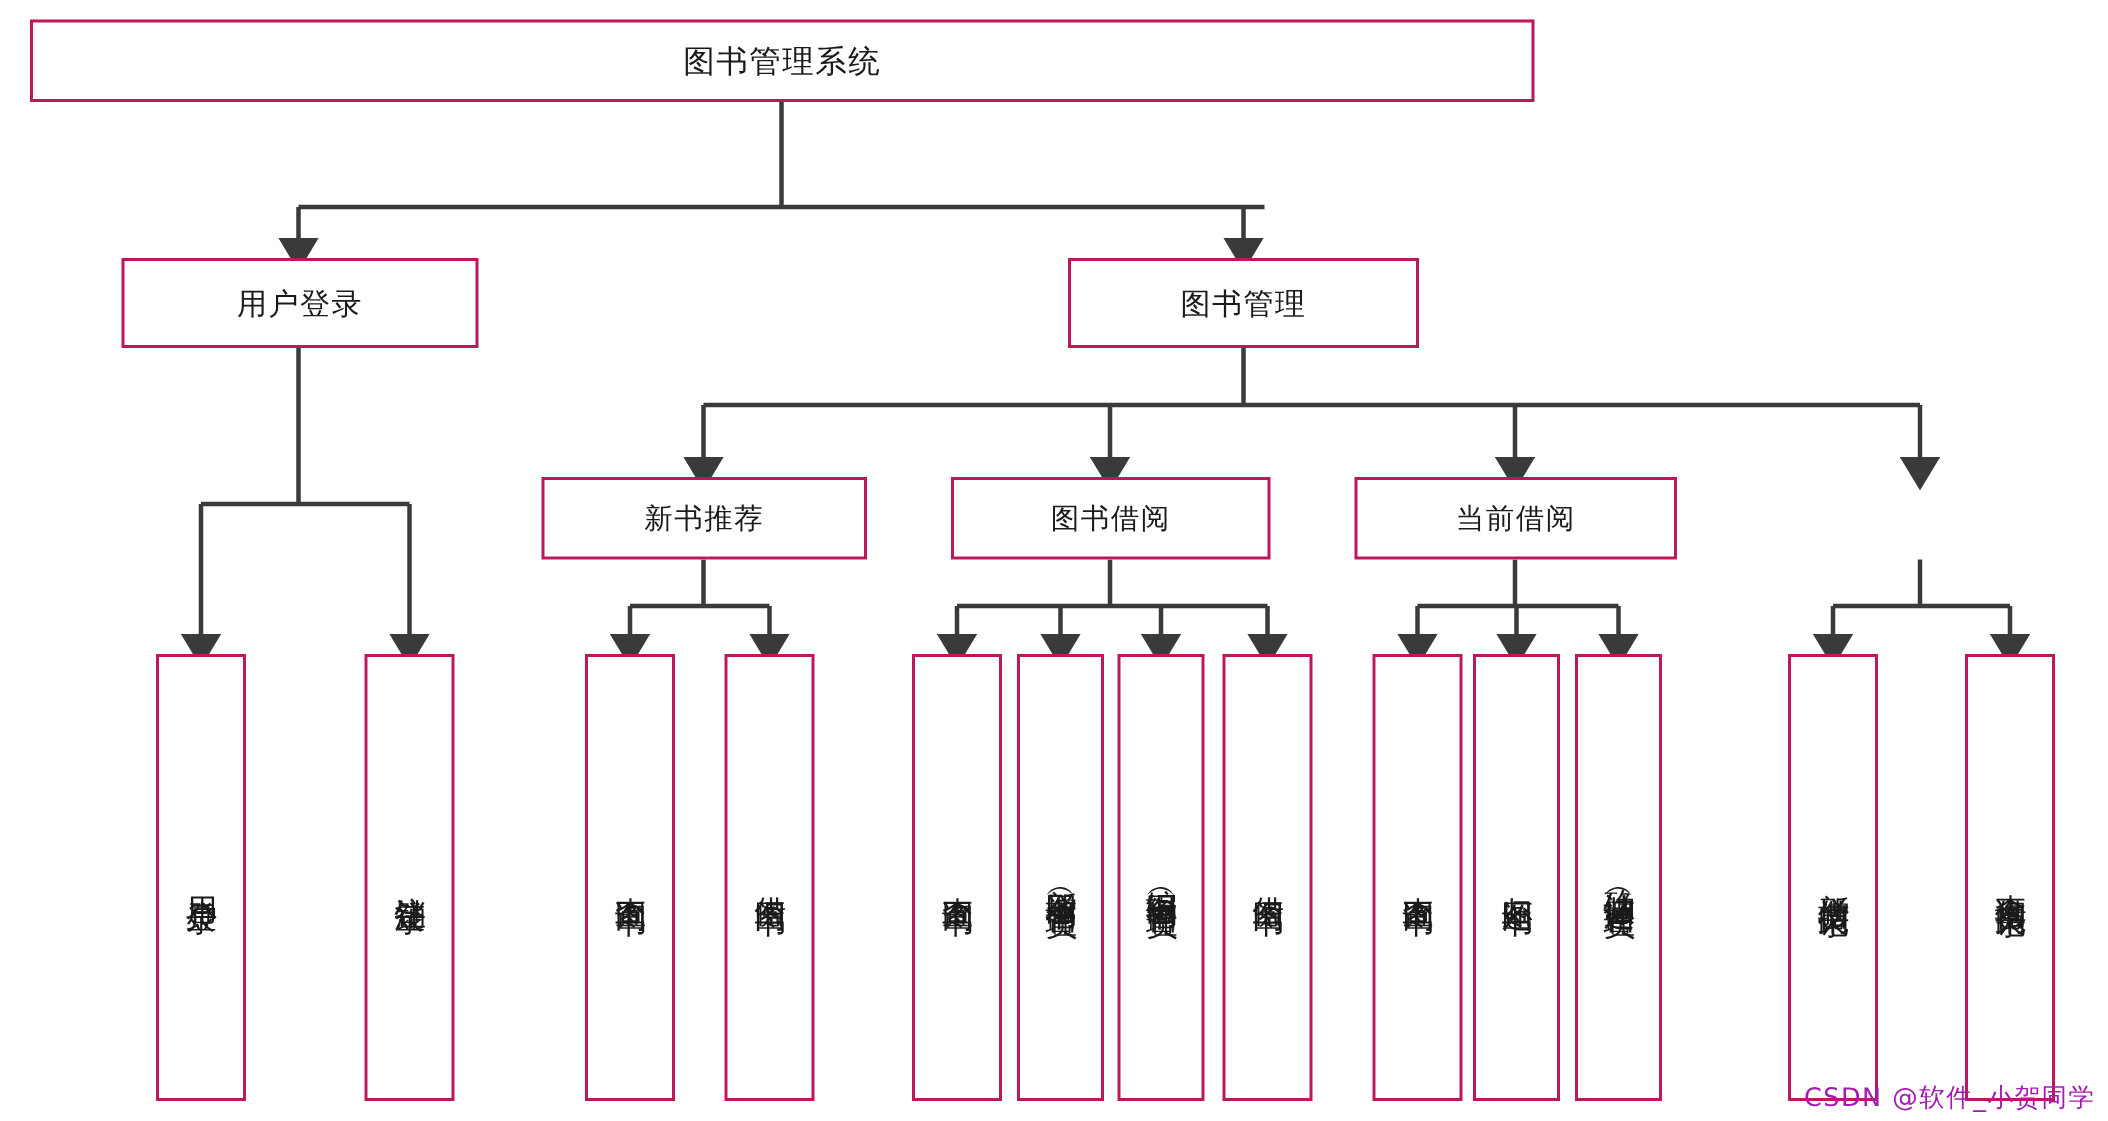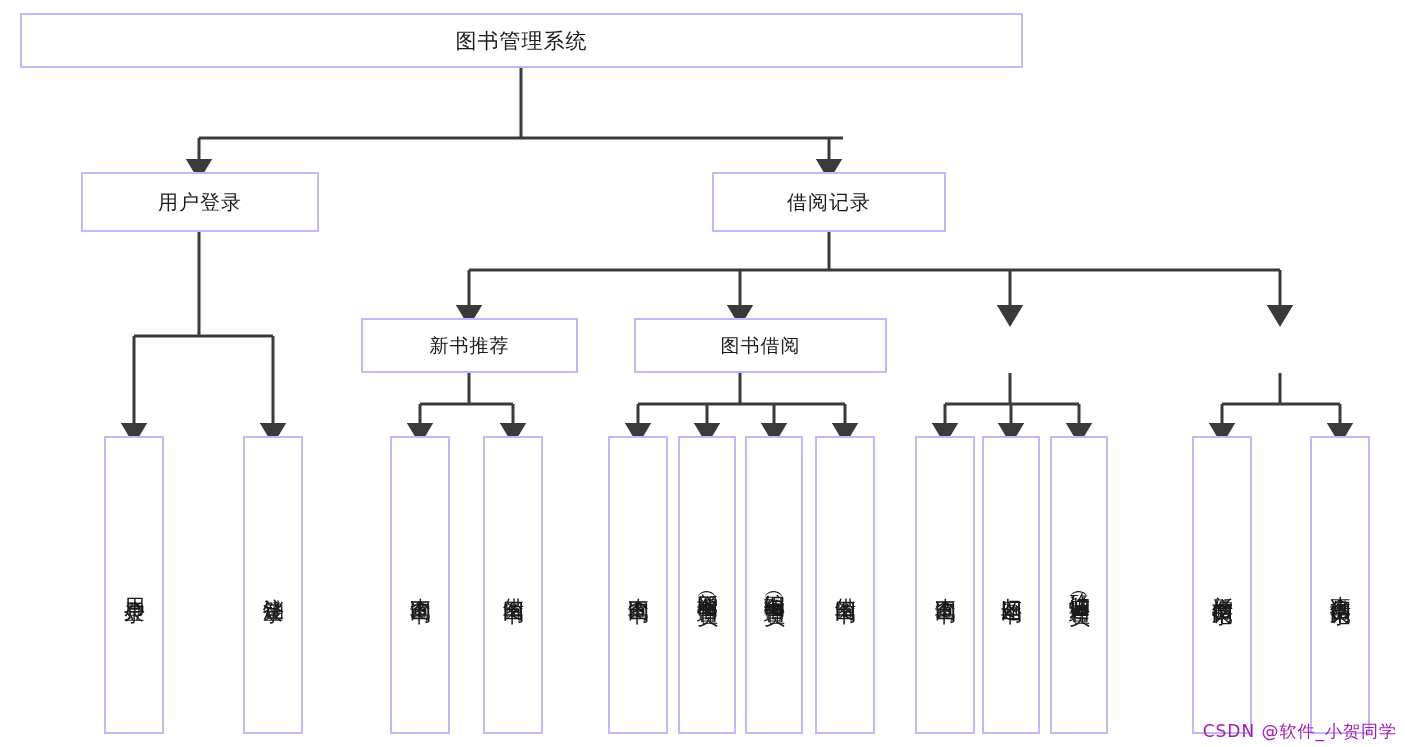--- a/index.html
+++ b/index.html
@@ -23,21 +23,21 @@
     left: 0;
     top: 0;
     width: 1405px;
     height: 747px;
     pointer-events: none;
   }
   .node {
     position: absolute;
     box-sizing: border-box;
     background: #ffffff;
-    border: 2px solid #c4b5fd;
+    border: 2px solid #be185d;
     display: flex;
     align-items: center;
     justify-content: center;
     color: #1a1a1a;
   }
   .node.root {
     font-size: 21px;
   }
   .node.lvl1 {
     font-size: 20px;
@@ -127,28 +127,31 @@
   </svg>
 
   <div class="node root" style="left: 20px; top: 13px; width: 1003px; height: 55px;">
     <span class="hlabel">图书管理系统</span>
   </div>
 
   <div class="node lvl1" style="left: 81px; top: 172px; width: 238px; height: 60px;">
     <span class="hlabel">用户登录</span>
   </div>
   <div class="node lvl1" style="left: 712px; top: 172px; width: 234px; height: 60px;">
-    <span class="hlabel">借阅记录</span>
+    <span class="hlabel">图书管理</span>
   </div>
 
   <div class="node lvl2" style="left: 361px; top: 318px; width: 217px; height: 55px;">
     <span class="hlabel">新书推荐</span>
   </div>
-  <div class="node lvl2" style="left: 634px; top: 318px; width: 253px; height: 55px;">
+  <div class="node lvl2" style="left: 634px; top: 318px; width: 213px; height: 55px;">
     <span class="hlabel">图书借阅</span>
+  </div>
+  <div class="node lvl2" style="left: 903px; top: 318px; width: 215px; height: 55px;">
+    <span class="hlabel">当前借阅</span>
   </div>
 
   <div class="node leaf" style="left: 104px; top: 436px; width: 60px; height: 298px;">
     <span class="vlabel">用户登录</span>
   </div>
   <div class="node leaf" style="left: 243px; top: 436px; width: 60px; height: 298px;">
     <span class="vlabel">注销登录</span>
   </div>
   <div class="node leaf" style="left: 390px; top: 436px; width: 60px; height: 298px;">
     <span class="vlabel">查询图书</span>

